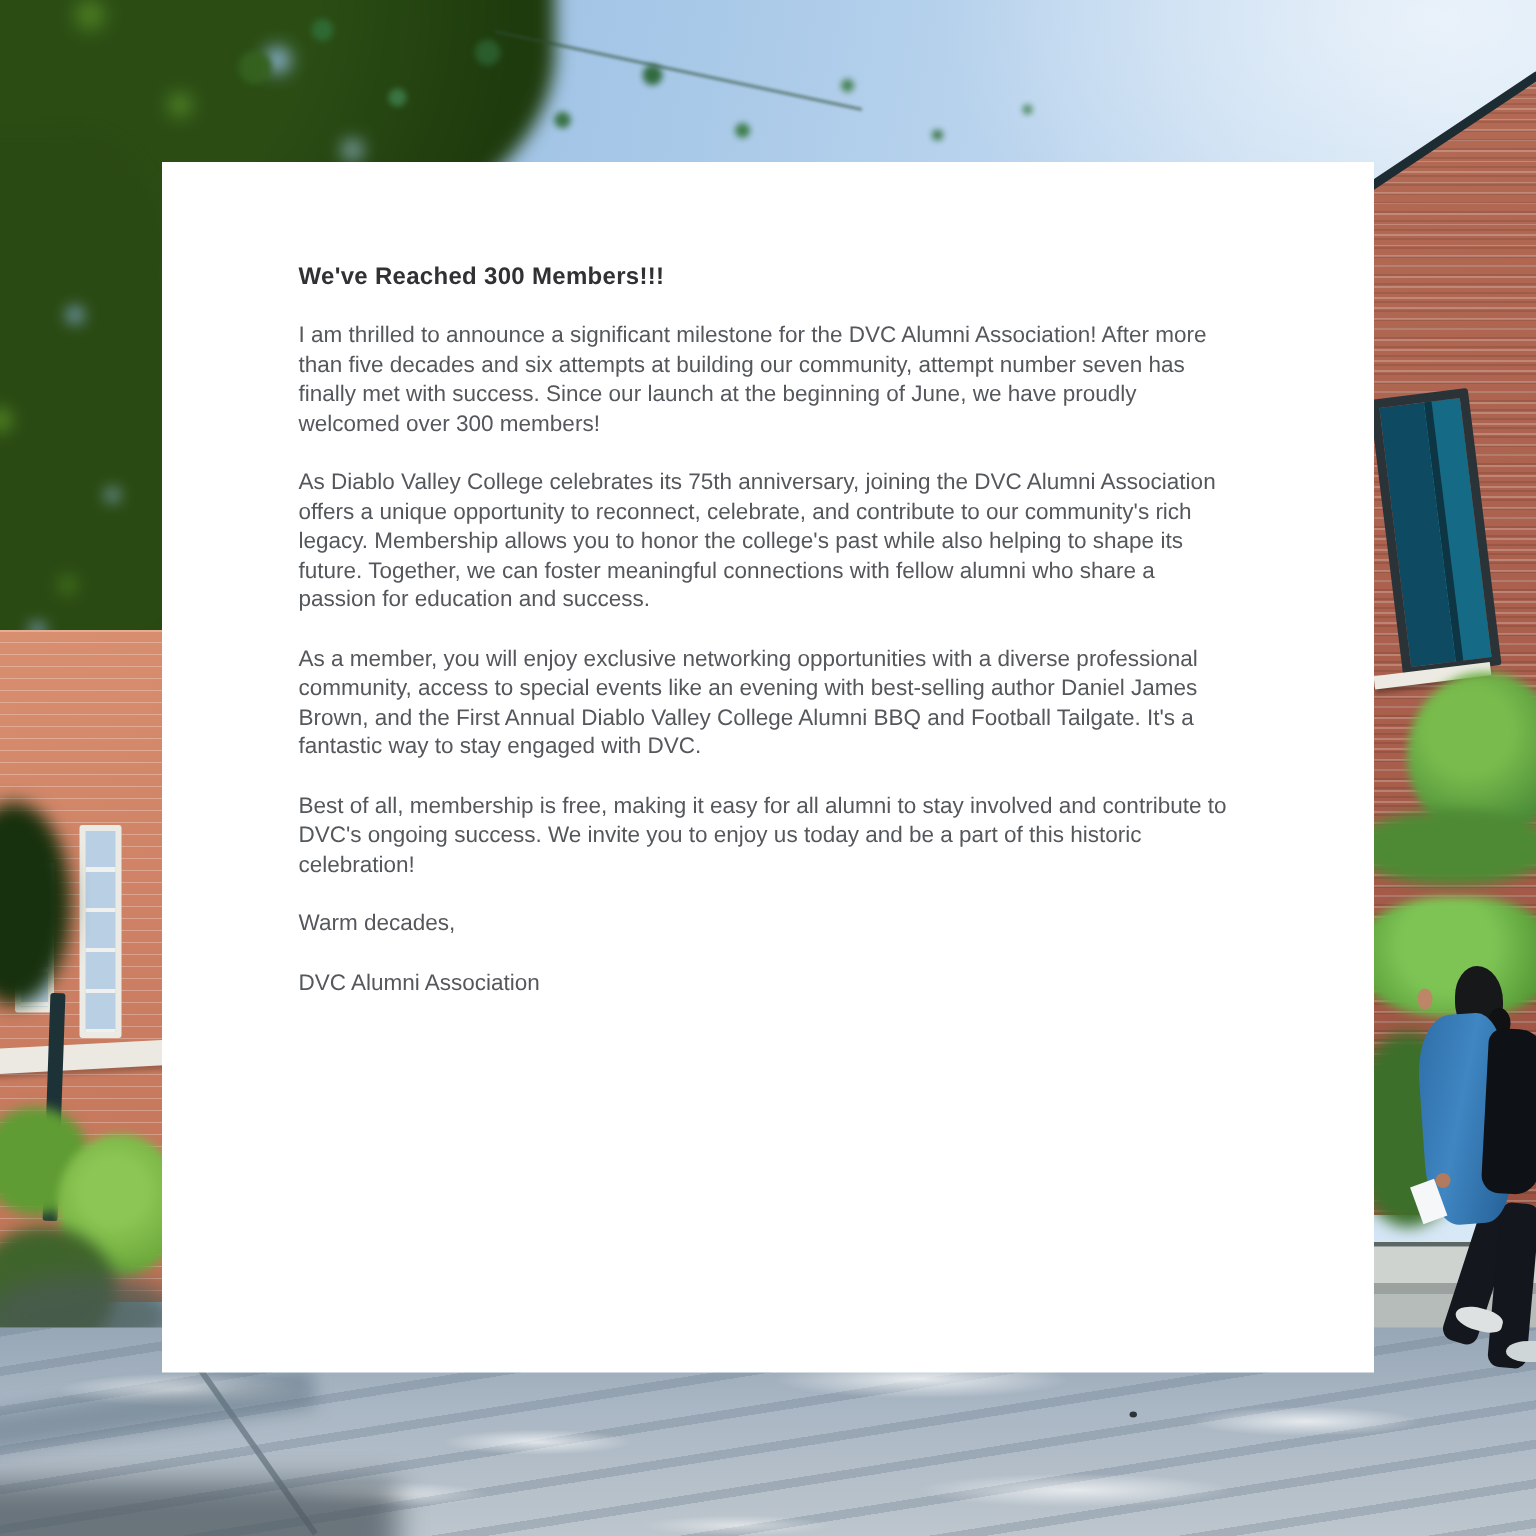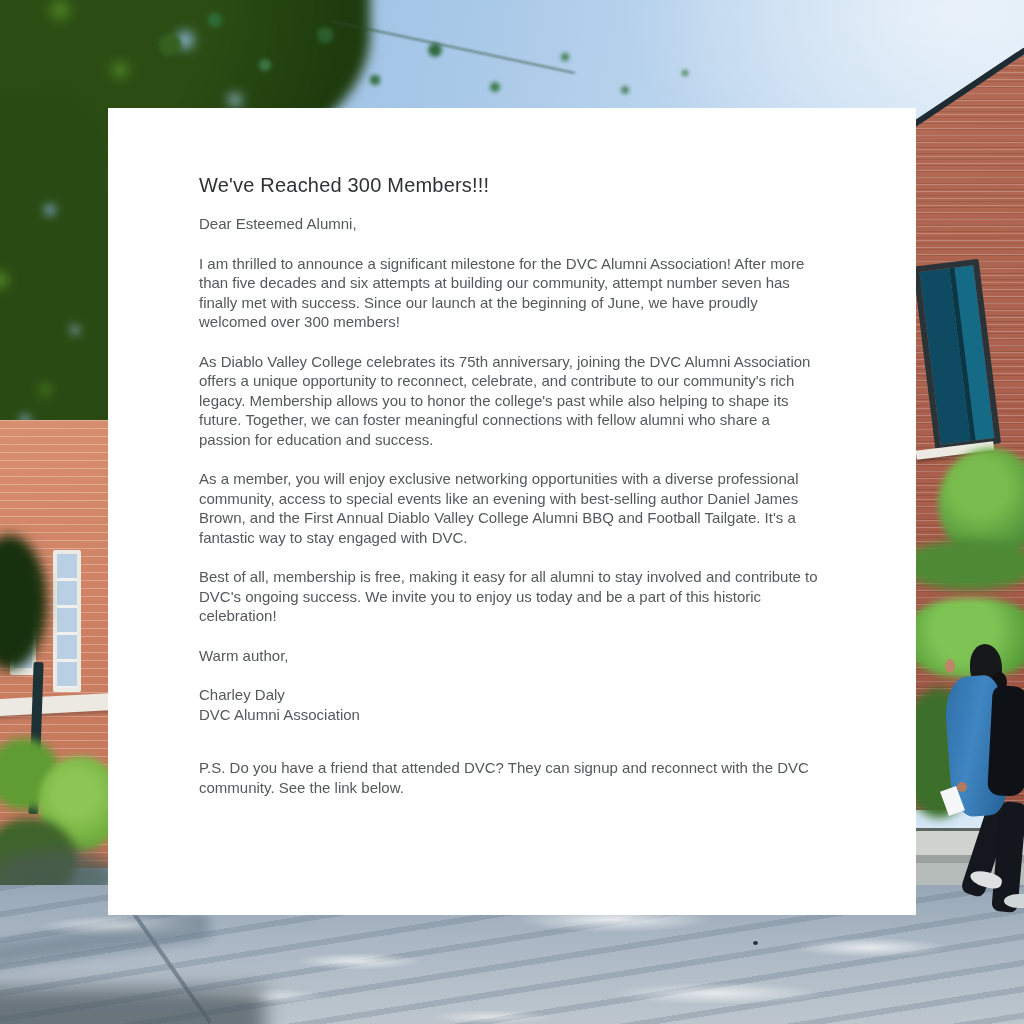--- a/index.html
+++ b/index.html
@@ -146,22 +146,22 @@
     transform:rotate(5deg);border-radius:8px;}
   .person-shoe-back{left:26px;top:230px;width:32px;height:15px;background:#dde1e2;
     transform:rotate(15deg);border-radius:50% 40% 40% 50%;}
   .person-shoe-front{left:60px;top:252px;width:30px;height:14px;background:#cfd6d8;
     border-radius:50% 40% 40% 50%;}
 
   
   .letter-card{left:108px;top:108px;width:808px;height:807px;background:var(--card-bg,#ffffff);z-index:10;}
   .letter-content{position:absolute;left:91px;top:63px;width:624px;
     color:var(--body-text,#54585c);font-size:15px;line-height:19.5px;}
-  .letter-content h1{position:static;margin:0 0 15px 0;font-size:20px;line-height:28px;
-    color:var(--heading-text,#2f3133);font-weight:normal;letter-spacing:.2px;}
+  .letter-content h1{position:static;margin:0 0 15px 0;font-size:16px;line-height:28px;
+    color:var(--heading-text,#2f3133);font-weight:bold;letter-spacing:.2px;}
   .letter-content p{position:static;margin:0 0 20px 0;}
   .signature-block{position:static;margin:0 0 20px 0;}
   .signature-block div{position:static;}
   .postscript{margin-top:34px !important;}
 </style>
 </head>
 <body>
 
 <div class="stage">
 
@@ -211,27 +211,24 @@
     <div class="person-shoe-front"></div>
     <div class="person-jacket"></div>
     <div class="person-backpack"></div>
     <div class="person-hand"></div>
     <div class="person-paper"></div>
   </div>
 
   <div class="letter-card">
     <div class="letter-content">
       <h1>We've Reached 300 Members!!!</h1>
-      <p>Dear Esteemed Alumni,</p>
       <p>I am thrilled to announce a significant milestone for the DVC Alumni Association! After more than five decades and six attempts at building our community, attempt number seven has finally met with success. Since our launch at the beginning of June, we have proudly welcomed over 300 members!</p>
       <p>As Diablo Valley College celebrates its 75th anniversary, joining the DVC Alumni Association offers a unique opportunity to reconnect, celebrate, and contribute to our community's rich legacy. Membership allows you to honor the college's past while also helping to shape its future. Together, we can foster meaningful connections with fellow alumni who share a passion for education and success.</p>
       <p>As a member, you will enjoy exclusive networking opportunities with a diverse professional community, access to special events like an evening with best-selling author Daniel James Brown, and the First Annual Diablo Valley College Alumni BBQ and Football Tailgate. It's a fantastic way to stay engaged with DVC.</p>
       <p>Best of all, membership is free, making it easy for all alumni to stay involved and contribute to DVC's ongoing success. We invite you to enjoy us today and be a part of this historic celebration!</p>
-      <p>Warm author,</p>
+      <p>Warm decades,</p>
       <div class="signature-block">
-        <div>Charley Daly</div>
         <div>DVC Alumni Association</div>
       </div>
-      <p class="postscript">P.S. Do you have a friend that attended DVC? They can signup and reconnect with the DVC community. See the link below.</p>
     </div>
   </div>
 
 </div>
 
 </body></html>

